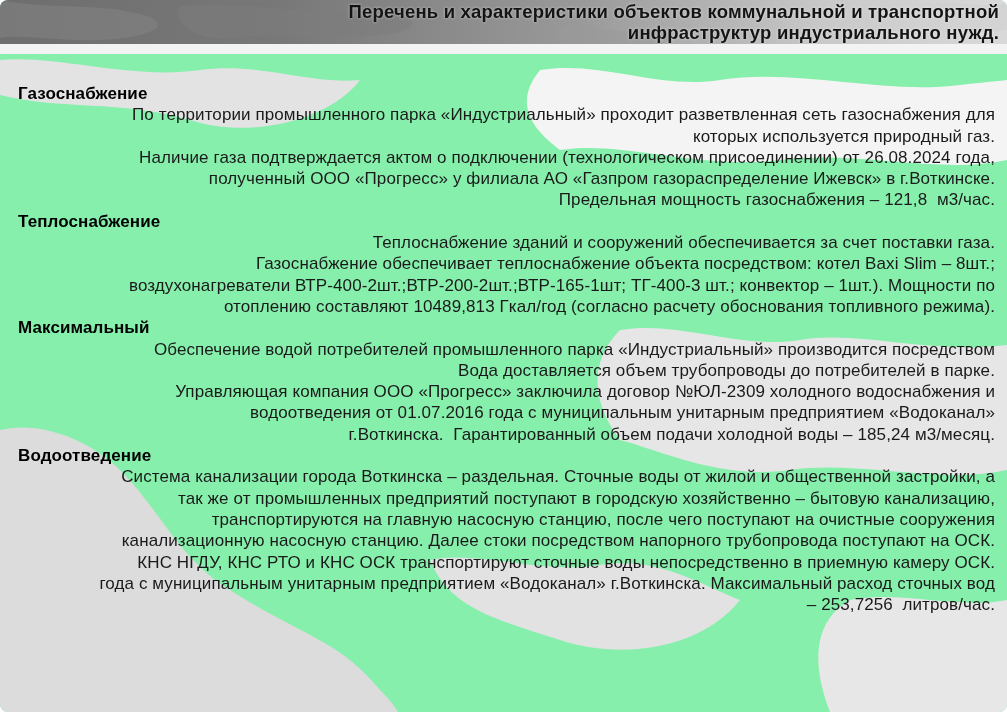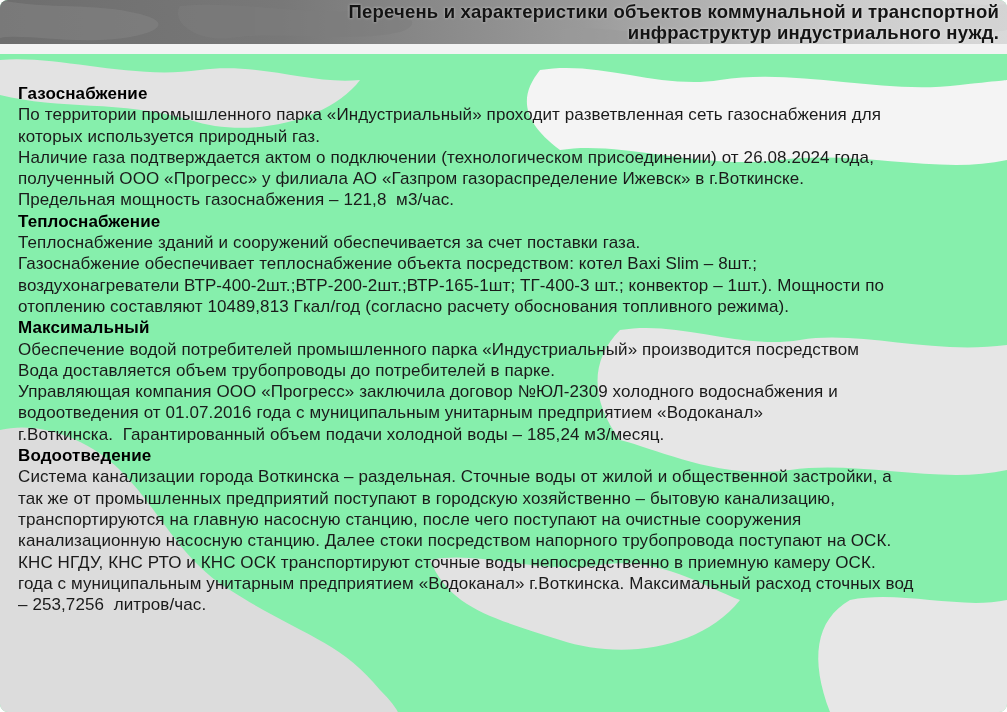--- a/index.html
+++ b/index.html
@@ -58,20 +58,21 @@
     letter-spacing: .1px;
     margin-top: 27px;
   }
   .sec-heading {
     font-weight: 700;
     color: #000;
     white-space: pre-wrap;
   }
   .text-line {
     white-space: pre-wrap;
+    text-align: right;
   }
 </style>
 </head>
 <body>
 
 <div class="page">
 
   <svg class="map-layer" viewBox="0 0 1007 712" xmlns="http://www.w3.org/2000/svg" aria-hidden="true">
     <path d="M0,430 C40,420 90,440 120,470 C160,510 180,560 230,590 C300,635 340,640 380,690 C395,705 398,712 398,712 L0,712 Z" fill="#dcdcdc"></path>
     <path d="M0,60 C60,55 130,80 200,70 C260,62 310,85 360,80 C330,120 250,140 190,120 C120,100 60,110 0,95 Z" fill="#e3e3e3"></path>

